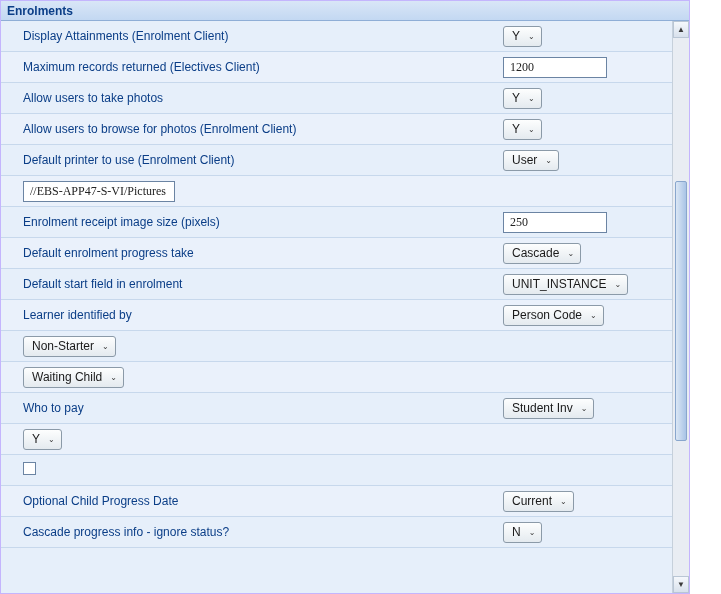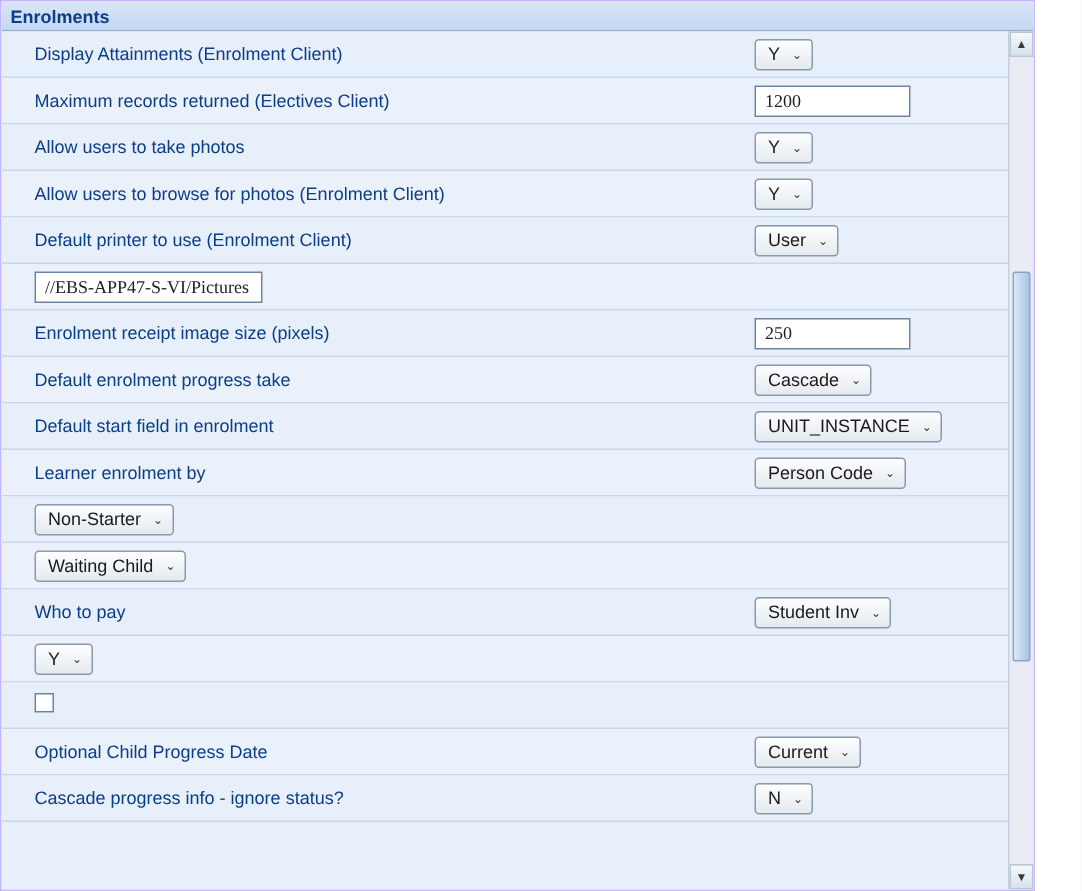--- a/index.html
+++ b/index.html
@@ -171,21 +171,21 @@
             </div></div>
         </div>
         <div class="row">
           <div class="label">Default start field in enrolment</div>
           <div class="control"><div class="dropdown">
               <span>UNIT_INSTANCE</span>
               <span class="chev">⌄</span>
             </div></div>
         </div>
         <div class="row">
-          <div class="label">Learner enrolment by</div>
+          <div class="label">Learner identified by</div>
           <div class="control"><div class="dropdown">
               <span>Person Code</span>
               <span class="chev">⌄</span>
             </div></div>
         </div>
         <div class="row">
           <div class="control"><div class="dropdown">
               <span>Non-Starter</span>
               <span class="chev">⌄</span>
             </div></div>

